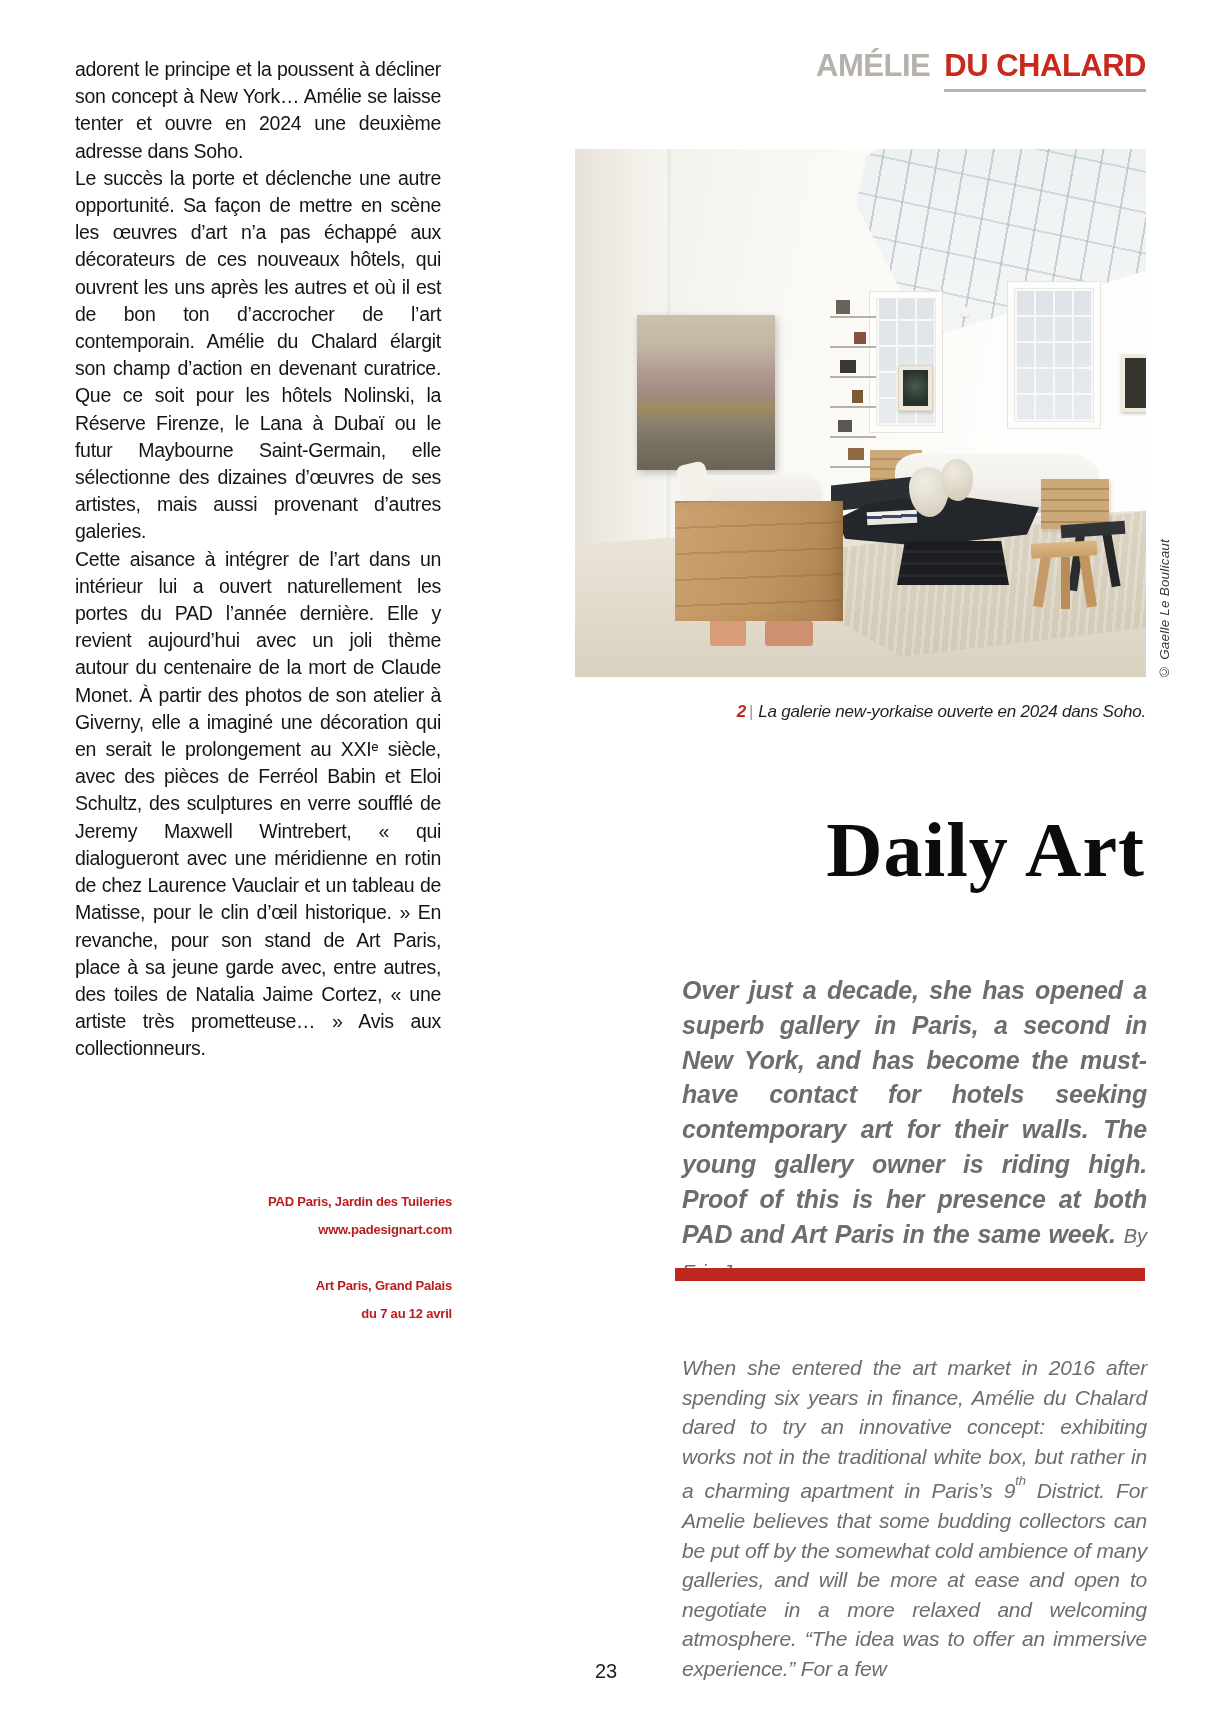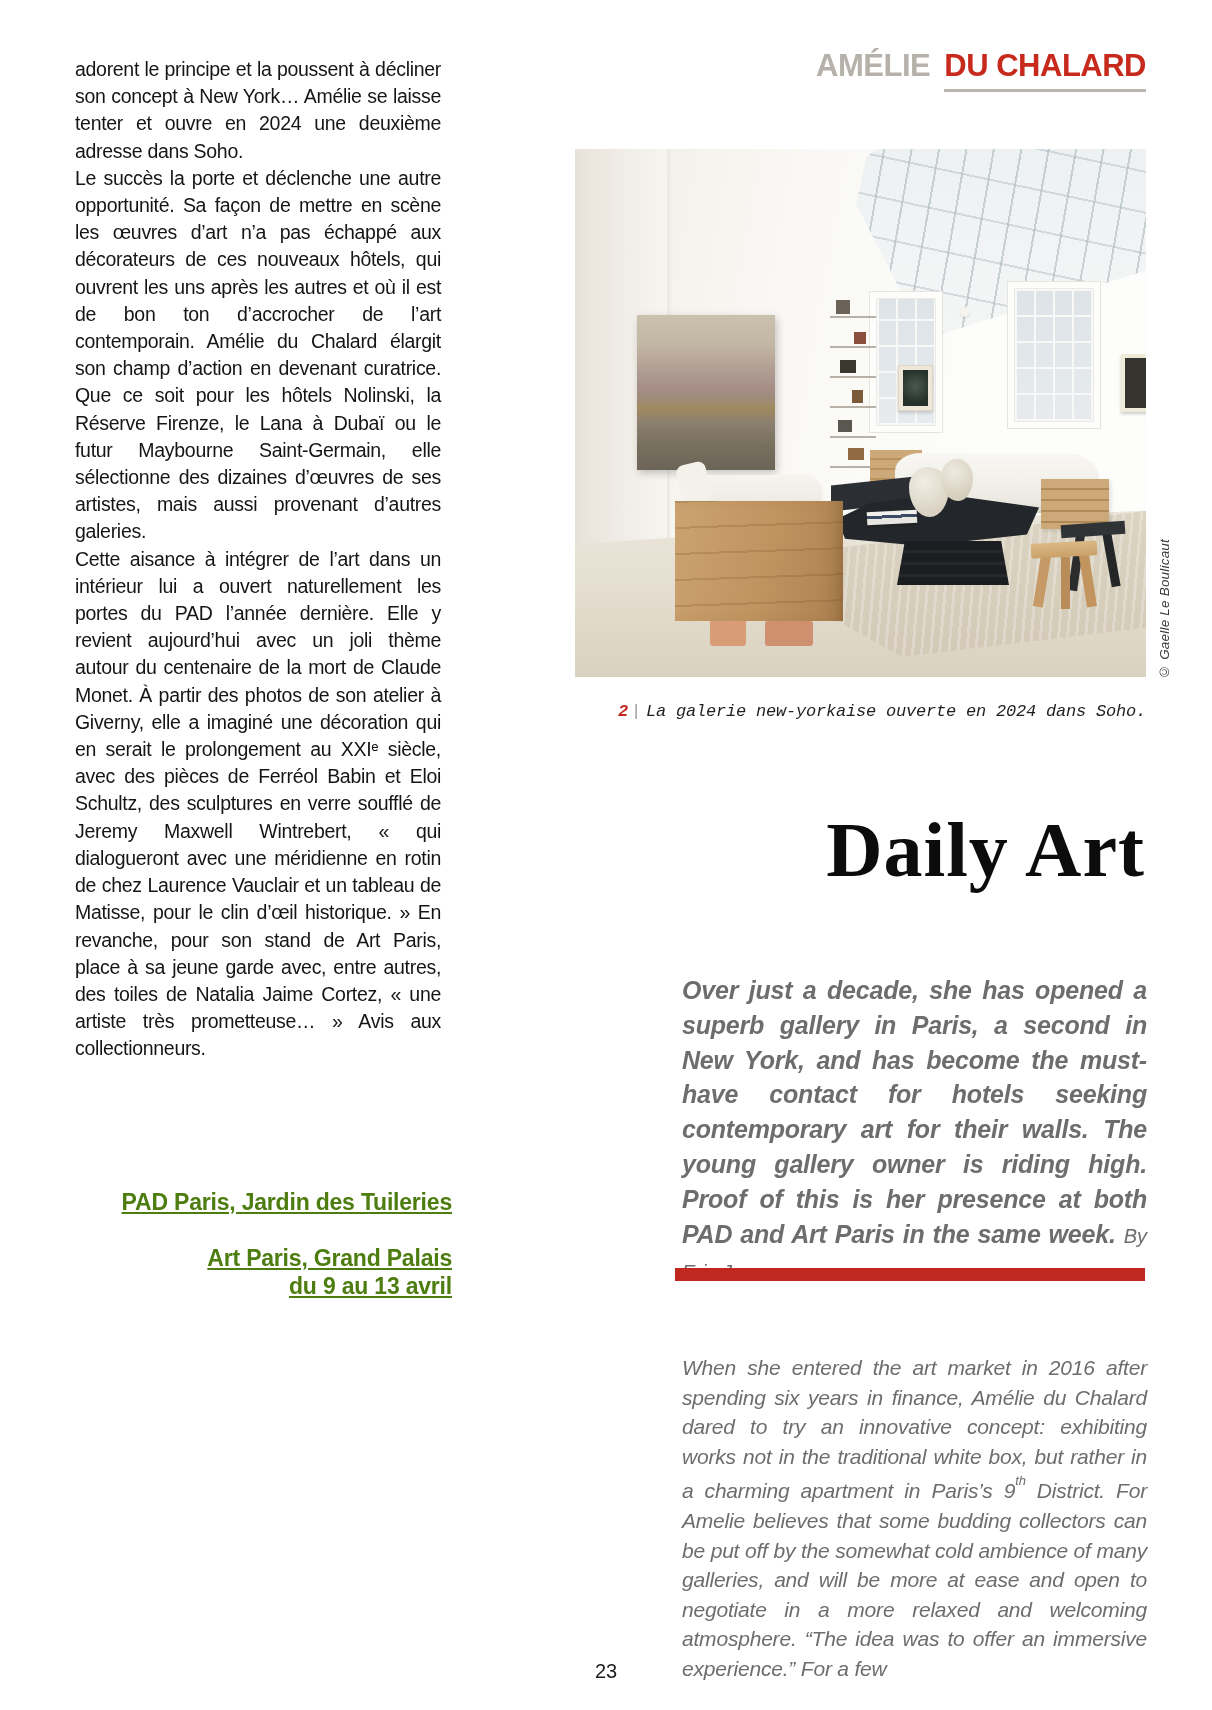--- a/index.html
+++ b/index.html
@@ -6,21 +6,21 @@
   body{width:1212px;height:1710px;position:relative;font-family:"Liberation Sans",sans-serif;color:#1c1c1c;overflow:hidden;}
 
   
   .header{position:absolute;top:48px;right:66px;text-align:right;font-size:31px;font-weight:bold;letter-spacing:-0.5px;white-space:nowrap;}
   .header .light{color:#b6b1ab;}
   .header .strong{color:#c8291d;border-bottom:3px solid #b9b4ae;padding-bottom:6px;margin-left:6px;}
 
   
   .left-col{position:absolute;left:75px;top:56px;width:366px;}
   .left-col p{margin:0;font-size:19.5px;line-height:27.2px;text-align:justify;letter-spacing:-0.3px;color:#151515;}
-  .contact{position:absolute;left:86px;top:1188px;width:366px;text-align:right;color:#4d7c0f;font-weight:bold;font-size:23px;line-height:28px;letter-spacing:-0.2px;text-decoration:underline;}
+  .contact{position:absolute;left:86px;top:1188px;width:366px;text-align:right;color:#b91c1c;font-weight:bold;font-size:13px;line-height:28px;letter-spacing:-0.2px;}
   .contact .event{margin:0 0 28px 0;}
   .contact div{margin:0;}
 
   
   .photo-wrap{position:absolute;left:575px;top:149px;width:571px;height:528px;background:#fbfaf7;overflow:hidden;}
   .ph{position:absolute;}
   .ph-wall{inset:0;background:linear-gradient(100deg,#f0ede7 0%,#f9f8f4 35%,#fdfdfb 70%);}
   .ph-left-wall{left:0;top:0;width:94px;height:400px;background:linear-gradient(90deg,#e7e2d9 0%,#f2efe9 60%,#f7f5f0 100%);}
   .ph-corner{left:92px;top:0;width:5px;height:392px;background:linear-gradient(90deg,rgba(0,0,0,0.06),rgba(0,0,0,0));}
   .ph-floor{left:0;top:358px;width:571px;height:170px;clip-path:polygon(0 22%,50% 10%,100% 2%,100% 100%,0 100%);background:linear-gradient(180deg,#ece7dc 0%,#e5dfd1 45%,#d9d1c0 100%);}
@@ -67,21 +67,21 @@
   .ph-chair-wood{left:100px;top:352px;width:168px;height:120px;
      background:repeating-linear-gradient(178deg,rgba(120,78,38,0.22) 0 2px,rgba(0,0,0,0) 2px 26px),linear-gradient(105deg,#cba271 0%,#c0945f 55%,#ac8150 100%);
      box-shadow:inset -14px 0 18px -10px rgba(90,55,20,0.35);}
   .ph-chair-cushion{left:112px;top:326px;width:134px;height:44px;background:linear-gradient(180deg,#f6f4ef,#e9e6de);border-radius:12px 16px 8px 8px;box-shadow:0 3px 4px rgba(0,0,0,0.10);}
   .ph-chair-pillow{left:104px;top:314px;width:30px;height:40px;background:#f3f1ea;border-radius:8px;transform:rotate(-14deg);}
   .ph-chair-foot1{left:135px;top:470px;width:36px;height:27px;background:#d89d76;border-radius:3px;}
   .ph-chair-foot2{left:190px;top:472px;width:48px;height:25px;background:#cf9070;border-radius:3px;}
 
   .credit{position:absolute;left:1157px;top:503px;height:176px;writing-mode:vertical-rl;transform:rotate(180deg);font-style:italic;font-size:13.5px;color:#3a3a3a;letter-spacing:0.2px;white-space:nowrap;}
 
-  .caption{position:absolute;left:575px;top:702px;width:571px;text-align:right;font-size:17px;color:#1f1f1f;font-style:italic;letter-spacing:-0.2px;font-family:Liberation Mono, monospace;}
+  .caption{position:absolute;left:575px;top:702px;width:571px;text-align:right;font-size:17px;color:#1f1f1f;font-style:italic;letter-spacing:-0.2px;}
   .caption .num{color:#c1281e;font-weight:bold;}
   .caption .sep{color:#9a9a9a;font-style:normal;font-weight:normal;padding:0 5px 0 3px;}
 
   
   .title{position:absolute;left:640px;top:810px;width:505px;text-align:right;font-family:"Liberation Serif",serif;font-weight:bold;font-size:78px;line-height:80px;color:#0c0c0c;letter-spacing:1px;white-space:nowrap;}
   .standfirst{position:absolute;left:682px;top:948px;width:465px;font-size:25px;line-height:34.8px;font-weight:bold;font-style:italic;color:#6d6d6d;text-align:justify;letter-spacing:-0.2px;}
   .standfirst .byline{font-weight:normal;font-size:20px;letter-spacing:0;}
   .redbar{position:absolute;left:675px;top:1268px;width:470px;height:13px;background:#c0281f;}
   .body-text{position:absolute;left:682px;top:1332px;width:465px;font-size:21px;line-height:29.6px;font-style:italic;color:#6d6d6d;text-align:justify;letter-spacing:-0.2px;}
   .body-text sup{font-size:0.62em;position:relative;top:-0.45em;margin-top:10px;}
@@ -97,24 +97,25 @@
 
 <div class="left-col">
   <p>adorent le principe et la poussent à décliner son concept à New York… Amélie se laisse tenter et ouvre en 2024 une deuxième adresse dans Soho.</p>
   <p>Le succès la porte et déclenche une autre opportunité. Sa façon de mettre en scène les œuvres d’art n’a pas échappé aux décorateurs de ces nouveaux hôtels, qui ouvrent les uns après les autres et où il est de bon ton d’accrocher de l’art contemporain. Amélie du Chalard élargit son champ d’action en devenant curatrice. Que ce soit pour les hôtels Nolinski, la Réserve Firenze, le Lana à Dubaï ou le futur Maybourne Saint-Germain, elle sélectionne des dizaines d’œuvres de ses artistes, mais aussi provenant d’autres galeries.</p>
   <p>Cette aisance à intégrer de l’art dans un intérieur lui a ouvert naturellement les portes du PAD l’année dernière. Elle y revient aujourd’hui avec un joli thème autour du centenaire de la mort de Claude Monet. À partir des photos de son atelier à Giverny, elle a imaginé une décoration qui en serait le prolongement au XXIᵉ siècle, avec des pièces de Ferréol Babin et Eloi Schultz, des sculptures en verre soufflé de Jeremy Maxwell Wintrebert, « qui dialogueront avec une méridienne en rotin de chez Laurence Vauclair et un tableau de Matisse, pour le clin d’œil historique. » En revanche, pour son stand de Art Paris, place à sa jeune garde avec, entre autres, des toiles de Natalia Jaime Cortez, « une artiste très prometteuse… » Avis aux collectionneurs.</p>
 </div>
 
 <div class="contact">
   <div class="event">
     <div>PAD Paris, Jardin des Tuileries</div>
+    <div>www.padesignart.com</div>
   </div>
   <div class="event">
     <div>Art Paris, Grand Palais</div>
-    <div>du 9 au 13 avril</div>
+    <div>du 7 au 12 avril</div>
   </div>
 </div>
 
 <div class="photo-wrap">
   <div class="ph ph-wall" style="inset:0;"></div>
   <div class="ph ph-left-wall"></div>
   <div class="ph ph-corner"></div>
   <div class="ph ph-skylight"></div>
   <div class="ph ph-floor"></div>
   <div class="ph ph-rug"></div>

